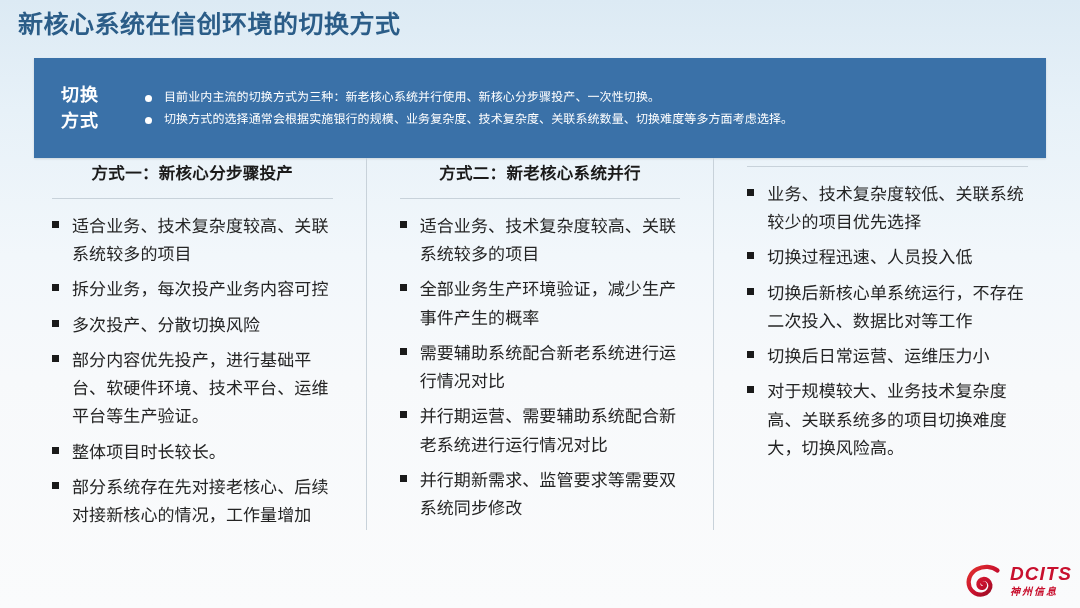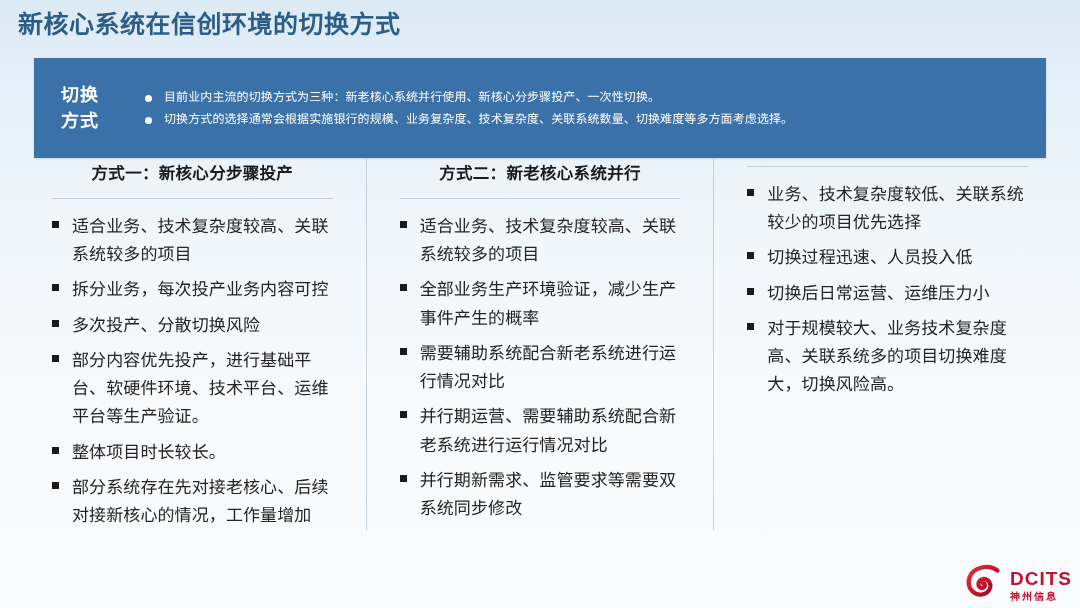--- a/index.html
+++ b/index.html
@@ -148,22 +148,23 @@
     height: 7px;
     background: #1a1a1a;
   }
 
   
   .logo {
     position: absolute;
     right: 8px;
     bottom: 6px;
     display: flex;
-    align-items: flex-end;
+    align-items: flex-start;
     gap: 6px;
+    font-style: italic;
   }
   .logo-mark {
     width: 40px;
     height: 38px;
     position: relative;
   }
   .logo-text {
     display: flex;
     flex-direction: column;
     line-height: 1;
@@ -235,20 +236,21 @@
       </ul>
     </div>
 
     <div class="col-divider"></div>
 
     <div class="column">
       <div class="column-rule"></div>
       <ul class="bullet-list">
         <li class="bullet-item"><span class="sq"></span><span>业务、技术复杂度较低、关联系统较少的项目优先选择</span></li>
         <li class="bullet-item"><span class="sq"></span><span>切换过程迅速、人员投入低</span></li>
+        <li class="bullet-item"><span class="sq"></span><span>切换后新核心单系统运行，不存在二次投入、数据比对等工作</span></li>
         <li class="bullet-item"><span class="sq"></span><span>切换后日常运营、运维压力小</span></li>
         <li class="bullet-item"><span class="sq"></span><span>对于规模较大、业务技术复杂度高、关联系统多的项目切换难度大，切换风险高。</span></li>
       </ul>
     </div>
 
   </div>
 
   <div class="logo">
     <div class="logo-mark">
       <svg viewBox="0 0 40 38" width="40" height="38" aria-hidden="true">

